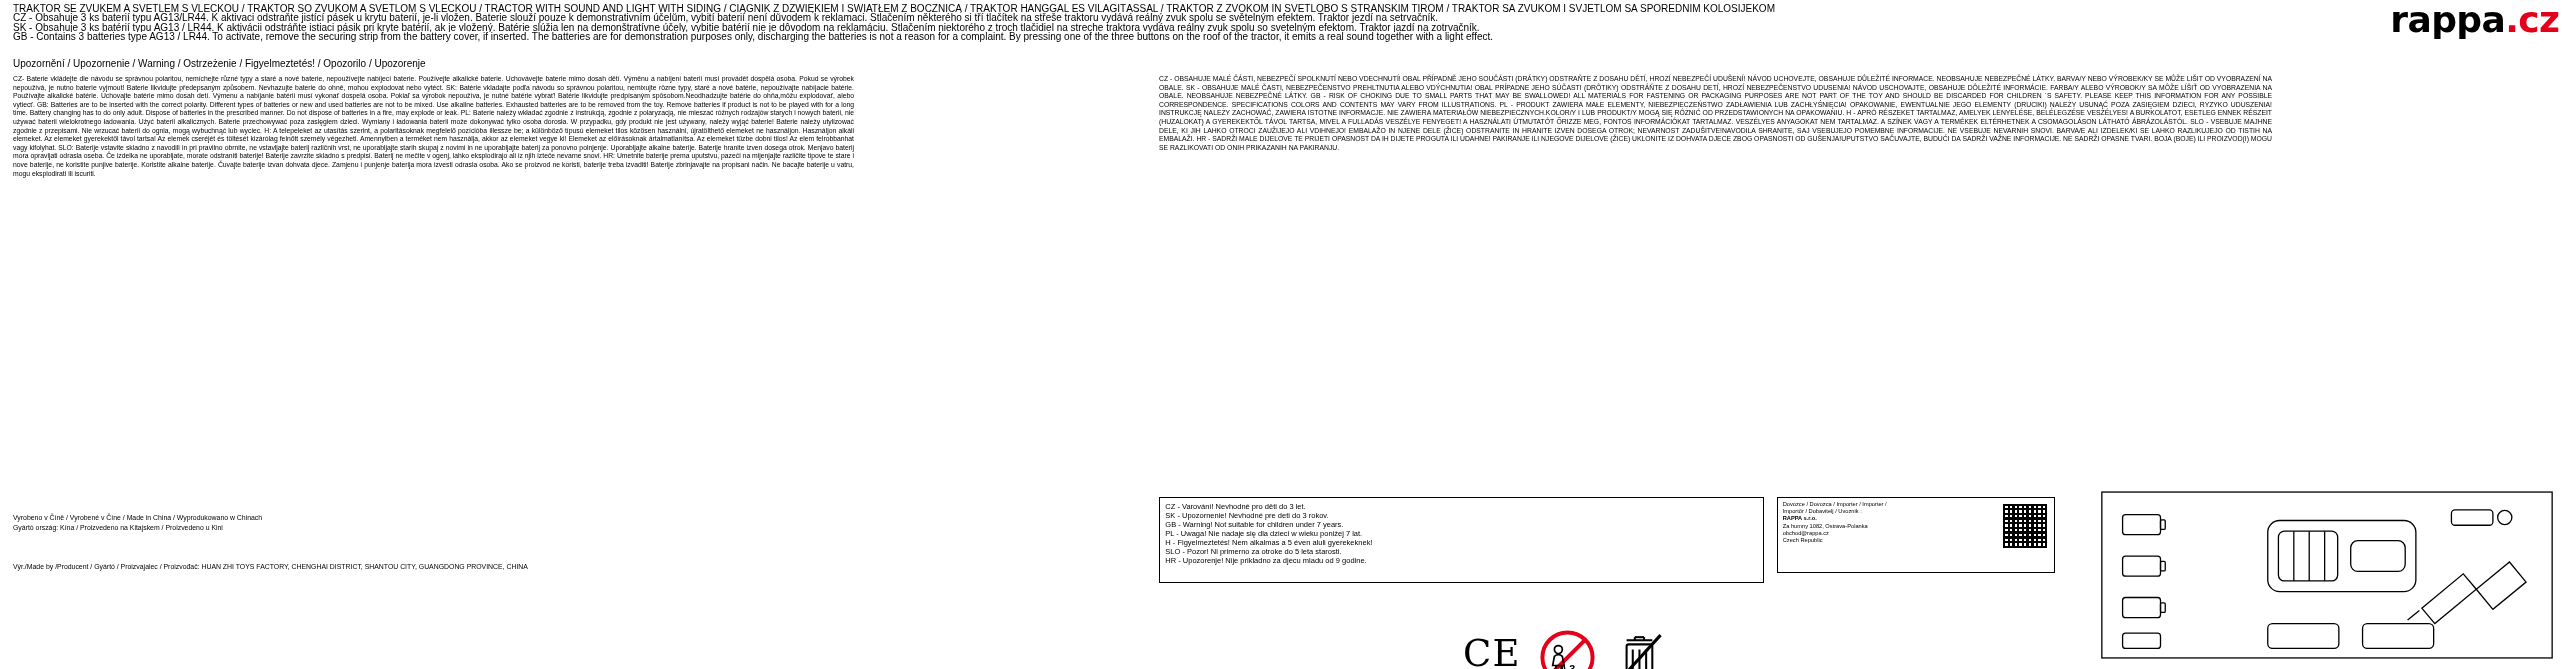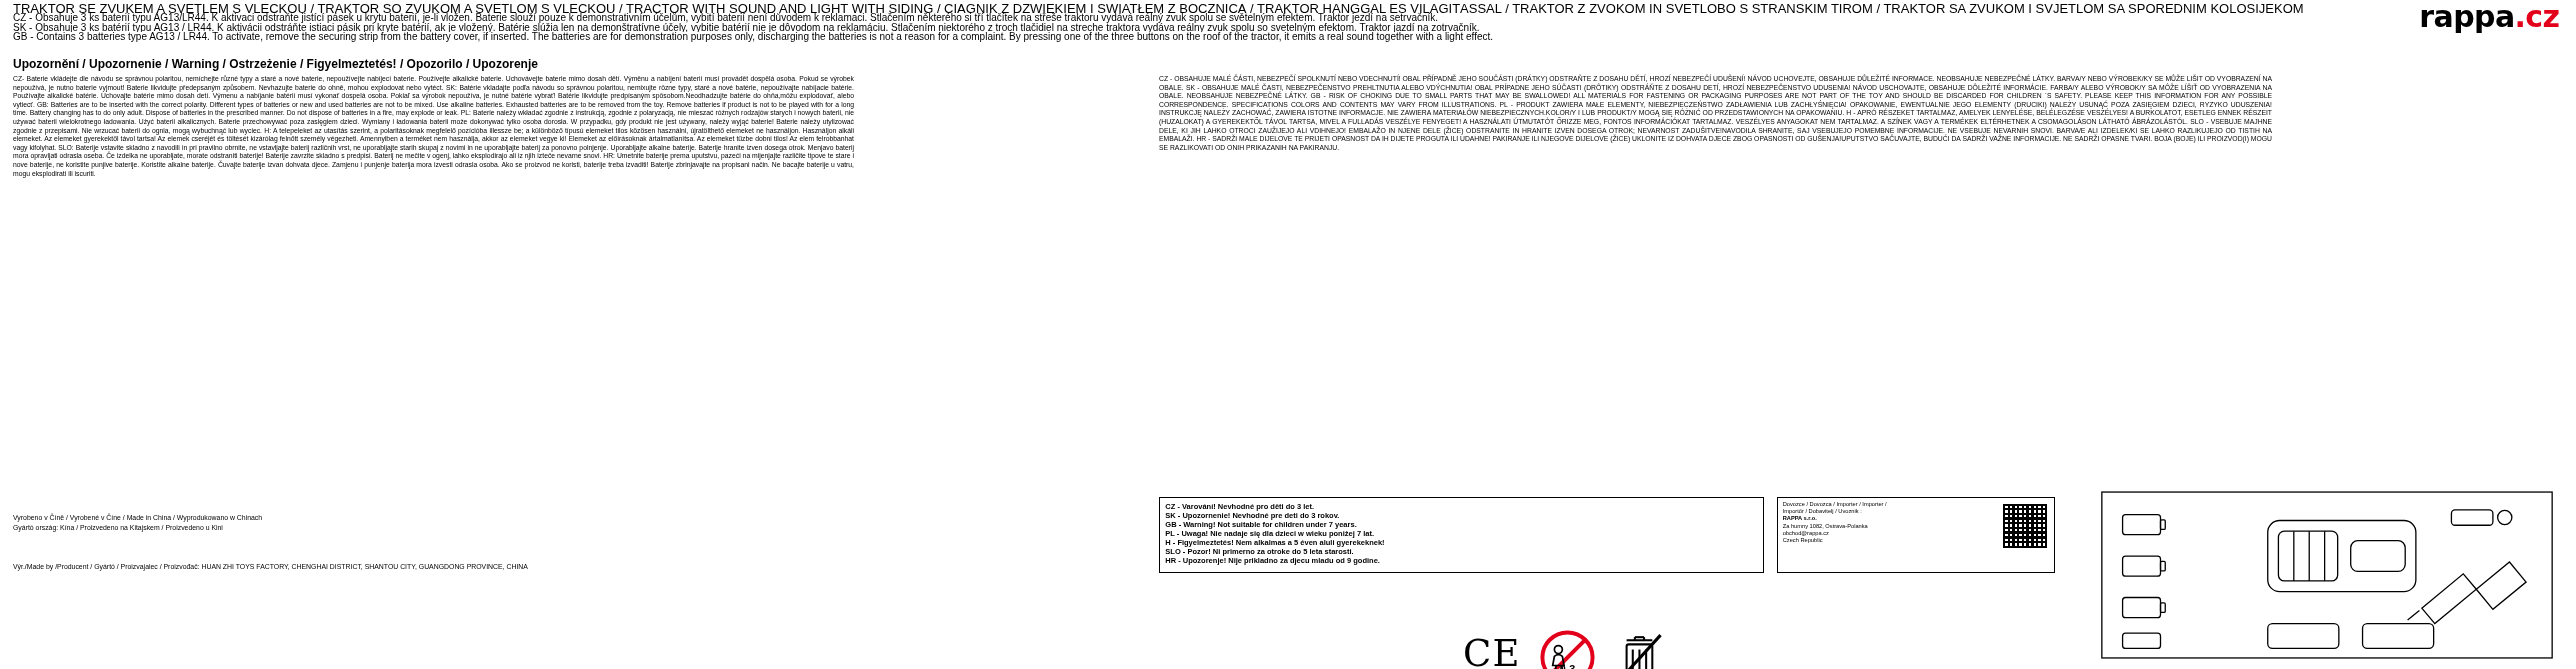--- a/index.html
+++ b/index.html
@@ -21,54 +21,53 @@
     width: 2576px;
     height: 670px;
   }
 
   
   .brand {
     position: absolute;
     right: 16.6px;
     top: 2.4px;
     font-family: "DejaVu Sans", sans-serif;
-    font-size: 30px;
+    font-size: 36px;
     font-weight: bold;
     letter-spacing: -0.6px;
     line-height: 1;
   }
   .brand .dot { color: #e2001a; }
   .brand .cz { color: #e2001a; }
 
   
   .header {
     position: absolute;
     left: 13px;
     top: 3.6px;
     width: 2298px;
   }
   .header-line {
-    font-size: 13px;
+    font-size: 10px;
     line-height: 9.7px;
     white-space: nowrap;
     overflow: hidden;
   }
   .header-line.small {
     font-size: 10px;
     line-height: 9.6px;
   }
 
   
   .warn-heading {
     position: absolute;
     left: 13px;
     top: 59px;
-    font-size: 12px;
+    font-size: 10px;
     line-height: 10.7px;
-    font-weight: bold;
   }
 
   
   .left-col {
     position: absolute;
     left: 13px;
     top: 75px;
     width: 841px;
     font-size: 6.8px;
     line-height: 8.6px;
@@ -108,27 +107,27 @@
     line-height: 8.6px;
     text-align: justify;
   }
 
   
   .box-warn {
     position: absolute;
     left: 1159px;
     top: 497px;
     width: 605px;
-    height: 76px;
+    height: 86px;
     border: 0.9px solid #000;
     box-sizing: border-box;
     padding: 3.6px 5.3px 2.4px 5.3px;
     font-size: 7.5px;
     line-height: 9px;
-    font-weight: bold;
+    font-weight: normal;
   }
   .box-warn .ln { white-space: nowrap; }
 
   .box-importer {
     position: absolute;
     left: 1777px;
     top: 497px;
     width: 278px;
     height: 76px;
     border: 0.9px solid #000;

